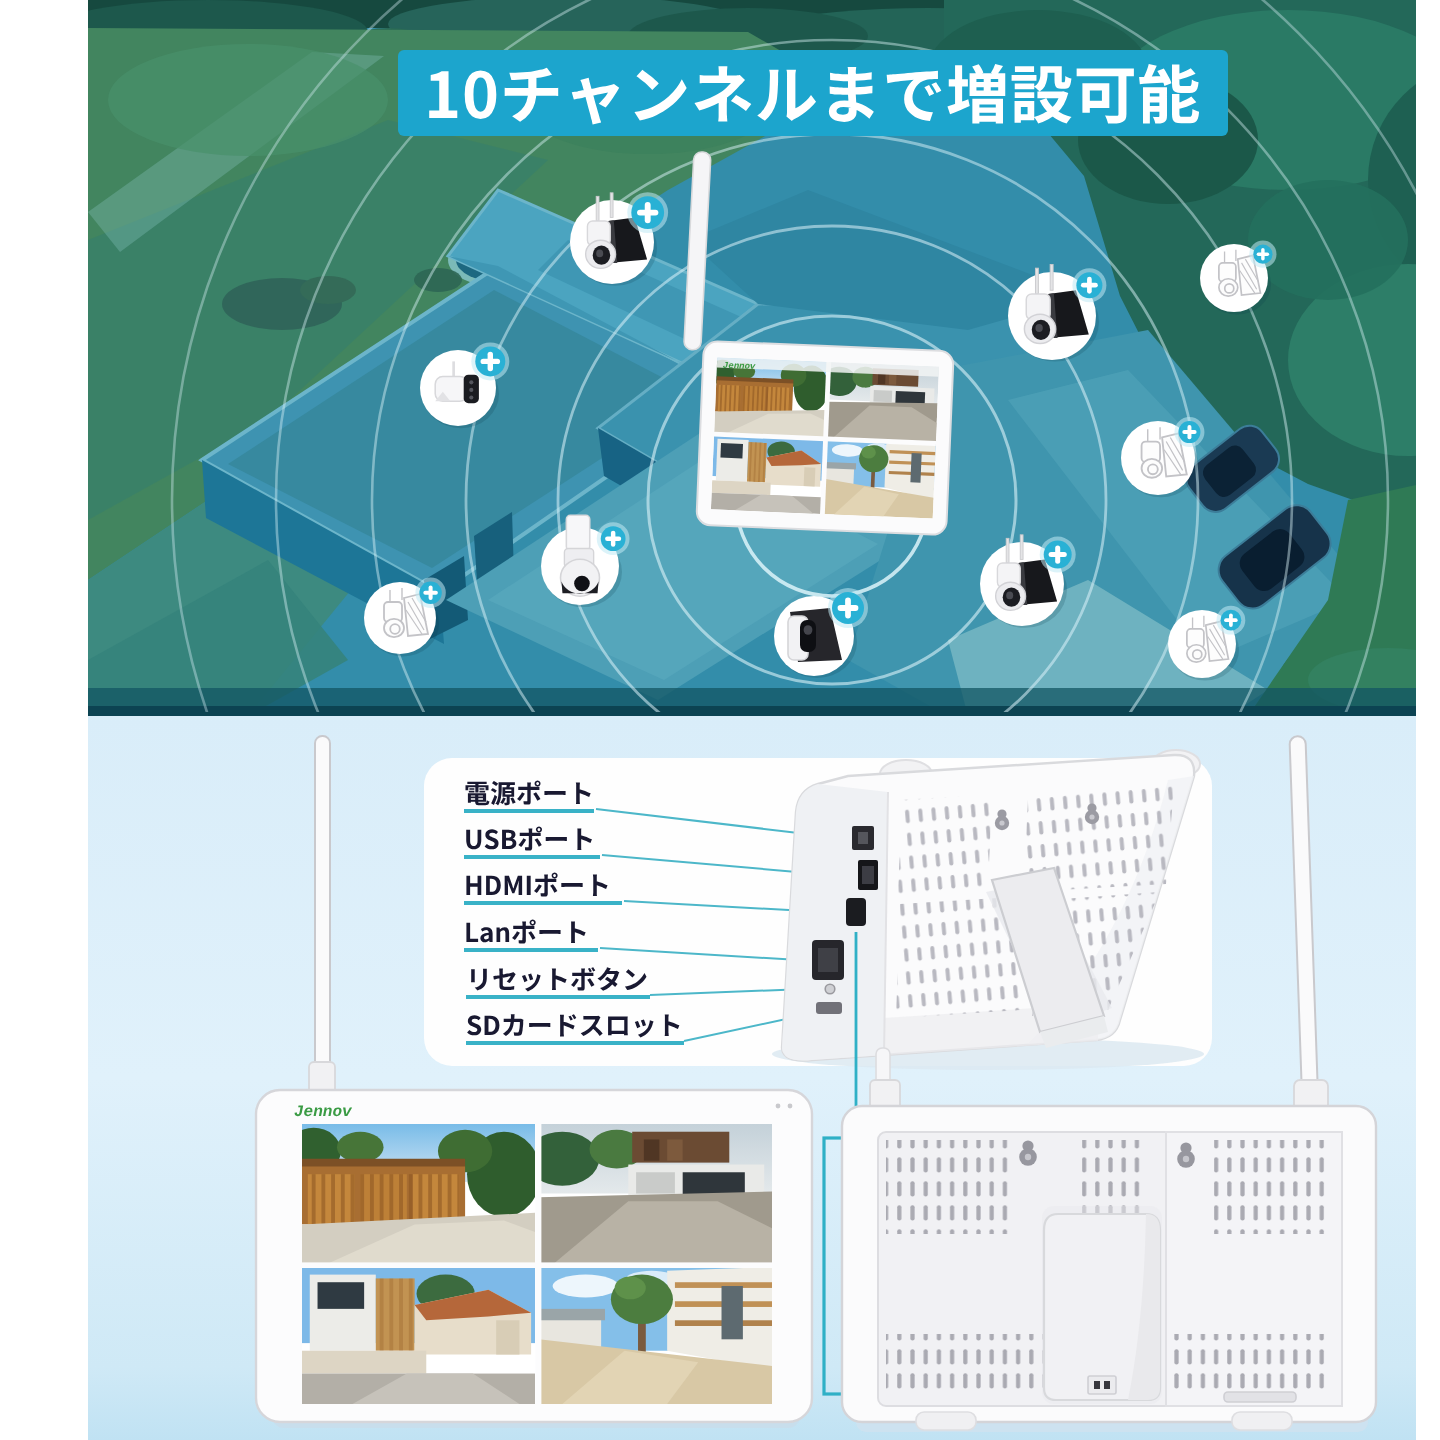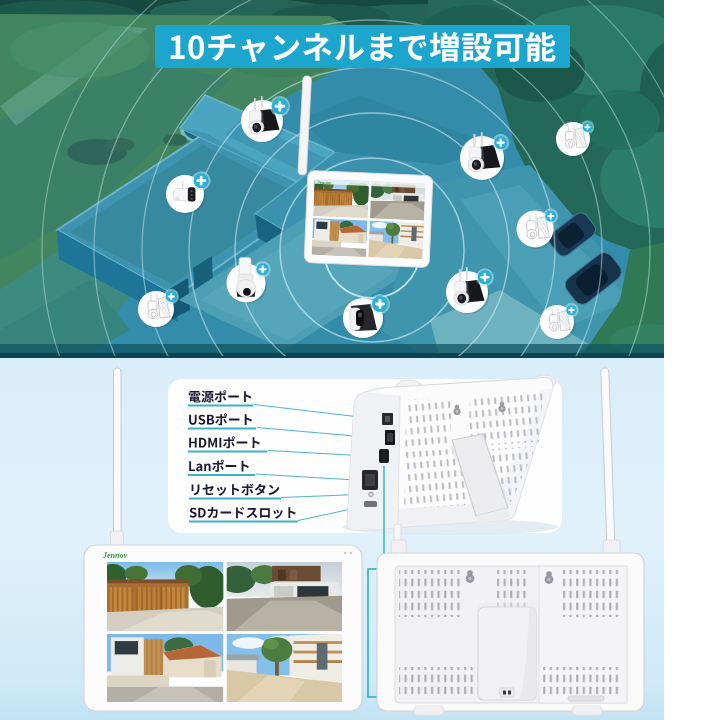--- a/index.html
+++ b/index.html
@@ -1,16 +1,16 @@
 <!DOCTYPE html>
 <html><head><meta charset="utf-8">
 <style>
 html,body{margin:0;padding:0;background:#fff;}
 #page{position:relative;width:664px;height:720px;overflow:hidden;
-font-family:Liberation Serif, serif;}
+font-family:Liberation Mono, monospace;padding-left:44px;}
 </style></head>
 <body>
 <div id="page">
 <svg width="720" height="720" viewBox="0 0 720 720" xmlns="http://www.w3.org/2000/svg">
 <defs>
 <linearGradient id="skyA" x1="0" y1="0" x2="0" y2="1">
  <stop offset="0" stop-color="#79bce8"></stop>
           <stop offset="1" stop-color="#cfe4f4"></stop>
         </linearGradient>
 <linearGradient id="skyB" x1="0" y1="0" x2="0" y2="1">

